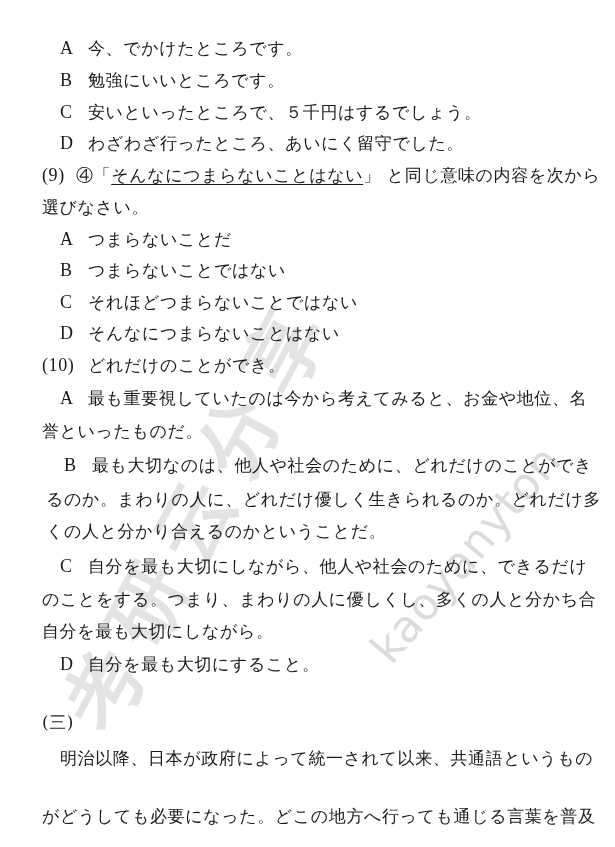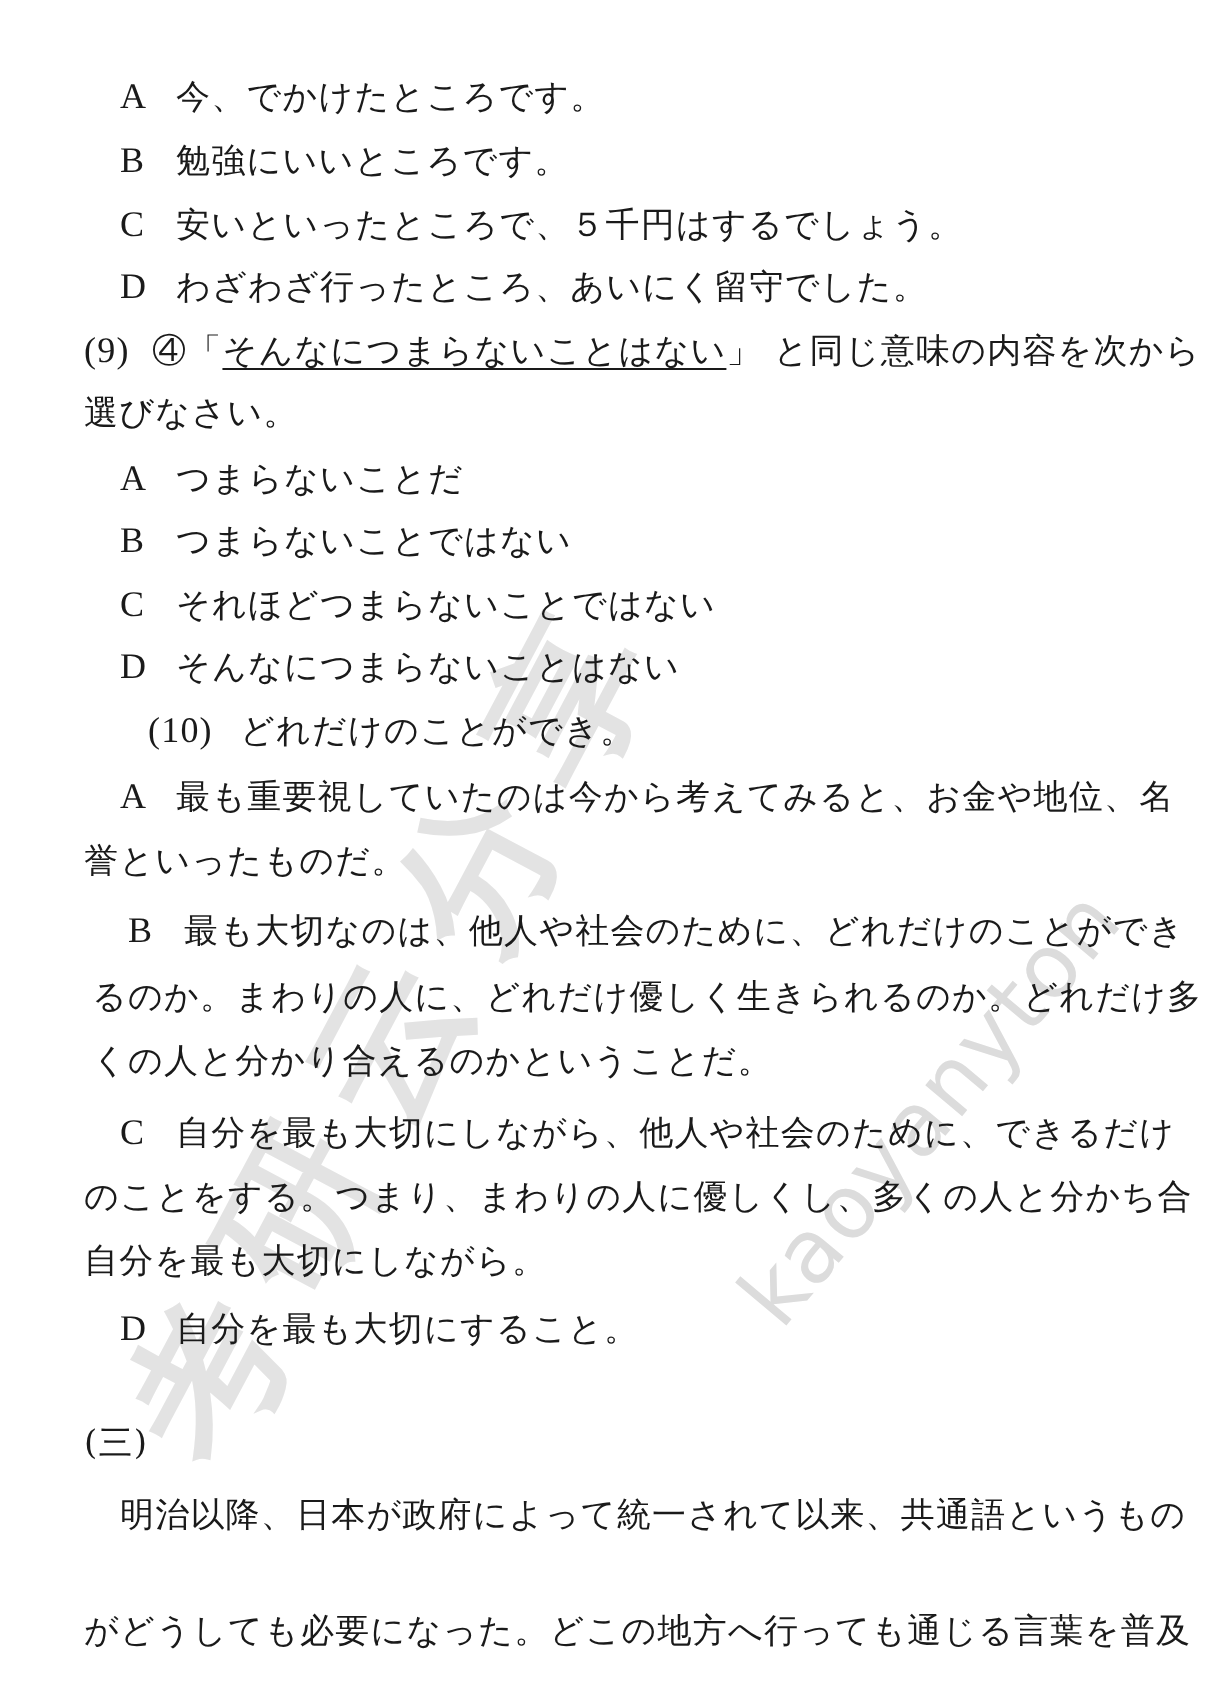--- a/index.html
+++ b/index.html
@@ -52,21 +52,21 @@
     <div class="line" style="left:60px; top:292px;">
       <span class="lbl" style="width:28px;">C</span><span>それほどつまらないことではない</span>
     </div>
     <div class="line" style="left:60px; top:323px;">
       <span class="lbl" style="width:28px;">D</span><span>そんなにつまらないことはない</span>
     </div>
   </div>
 
   <div class="txt">
     <div class="line" style="left:42px; top:355px;">
-      <span class="lbl" style="width:46px;margin-left:32px;">(10)</span><span>どれだけのことができ。</span>
+      <span class="lbl" style="width:46px;">(10)</span><span>どれだけのことができ。</span>
     </div>
 
     <div class="line" style="left:60px; top:388px;">
       <span class="lbl" style="width:28px;">A</span><span>最も重要視していたのは今から考えてみると、お金や地位、名</span>
     </div>
     <div class="line" style="left:42px; top:421px;">誉といったものだ。</div>
 
     <div class="line" style="left:64px; top:455px;">
       <span class="lbl" style="width:28px;">B</span><span>最も大切なのは、他人や社会のために、どれだけのことができ</span>
     </div>

